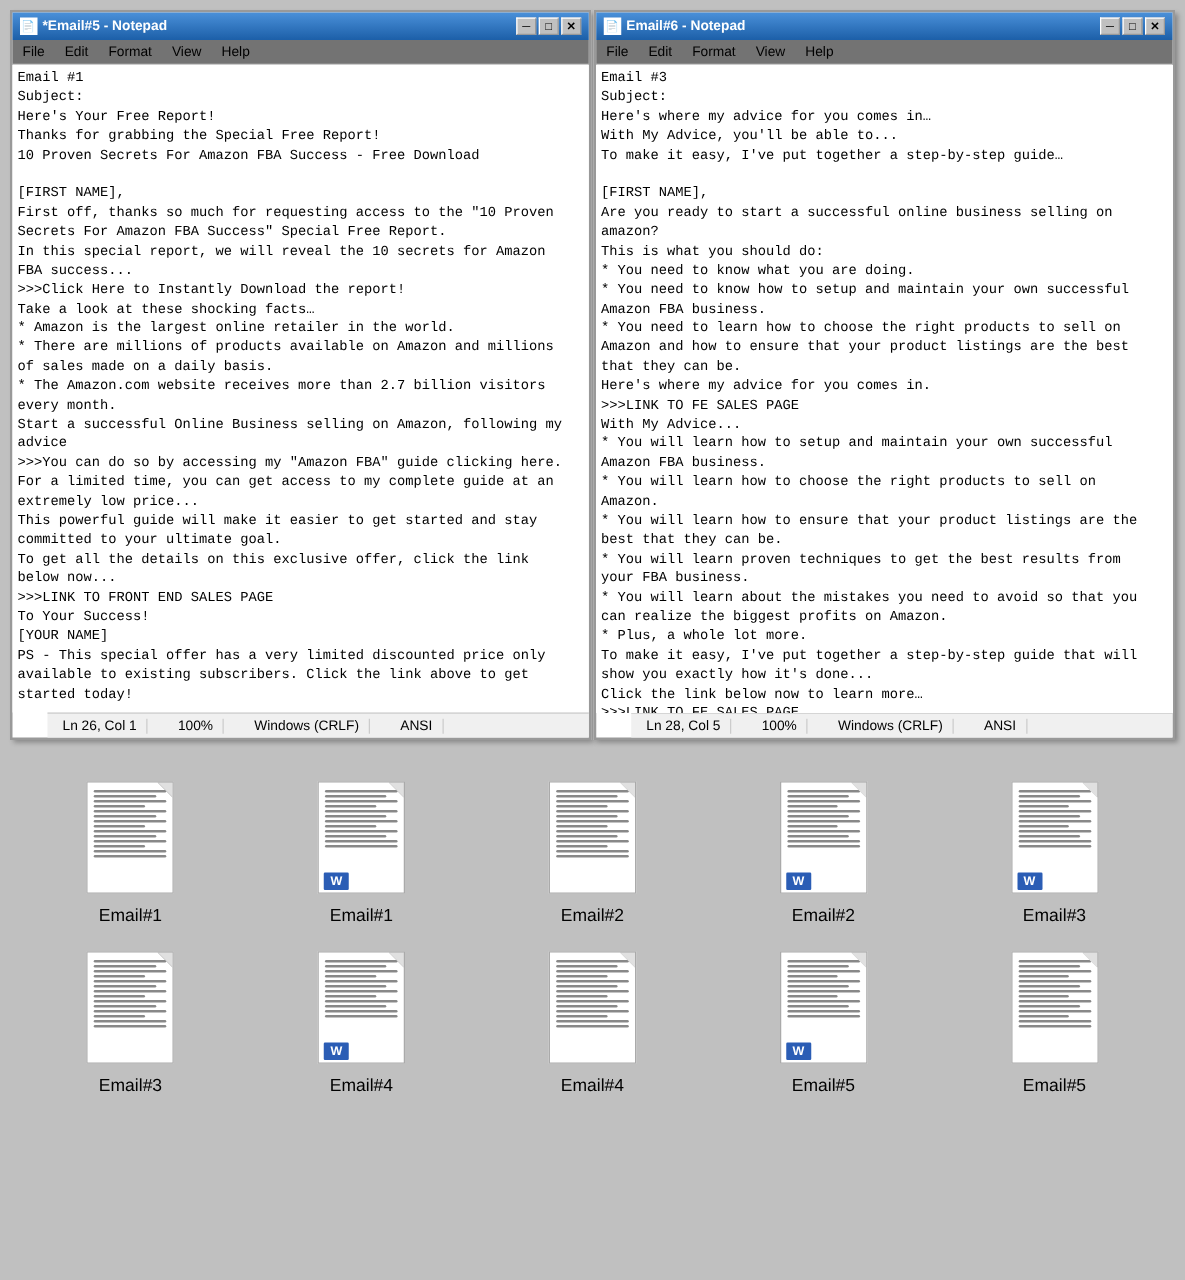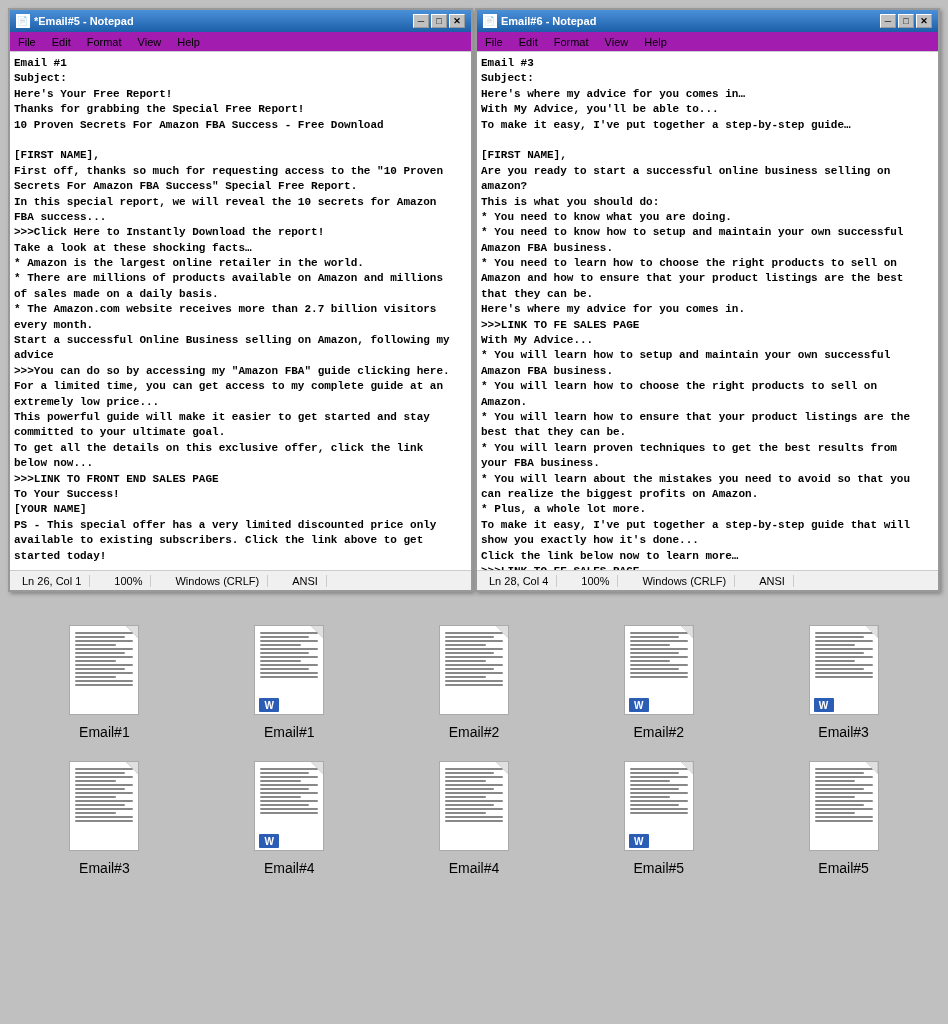--- a/index.html
+++ b/index.html
@@ -83,21 +83,21 @@
       color: #000;
       text-align: center;
       line-height: 12px;
       cursor: pointer;
       display: flex;
       align-items: center;
       justify-content: center;
     }
 
     .menu-bar {
-      background: #a21caf;
+      background: #737373;
       border-bottom: 1px solid #ccc;
       padding: 1px 4px;
       font-family: Arial, sans-serif;
       font-size: 11px;
       display: flex;
       gap: 8px;
       height: 20px;
       align-items: center;
     }
 
@@ -110,33 +110,33 @@
       flex: 1;
       overflow-y: auto;
       padding: 4px;
       font-family: 'Courier New', Courier, monospace;
       font-size: 11px;
       line-height: 1.4;
       background: #fff;
       color: #000;
       white-space: pre-wrap;
       word-wrap: break-word;
-      font-weight: bold;
     }
 
     .status-bar {
       background: #f0f0f0;
       border-top: 1px solid #ccc;
       padding: 1px 4px;
       font-family: Arial, sans-serif;
       font-size: 11px;
       display: flex;
       gap: 16px;
       height: 20px;
       align-items: center;
+      margin-left: 28px;
     }
 
     .status-section {
       padding: 0 8px;
       border-right: 1px solid #ccc;
     }
 
     
     .file-icons-section {
       padding: 20px 16px;
@@ -387,21 +387,21 @@
 your FBA business.
 * You will learn about the mistakes you need to avoid so that you
 can realize the biggest profits on Amazon.
 * Plus, a whole lot more.
 To make it easy, I've put together a step-by-step guide that will
 show you exactly how it's done...
 Click the link below now to learn more…
 &gt;&gt;&gt;LINK TO FE SALES PAGE
 Make it a great day!</div>
       <div class="status-bar">
-        <span class="status-section">Ln 28, Col 4</span>
+        <span class="status-section">Ln 28, Col 5</span>
         <span class="status-section">100%</span>
         <span class="status-section">Windows (CRLF)</span>
         <span class="status-section">ANSI</span>
       </div>
     </div>
 
   </div>
 
   <div class="file-icons-section">
 

